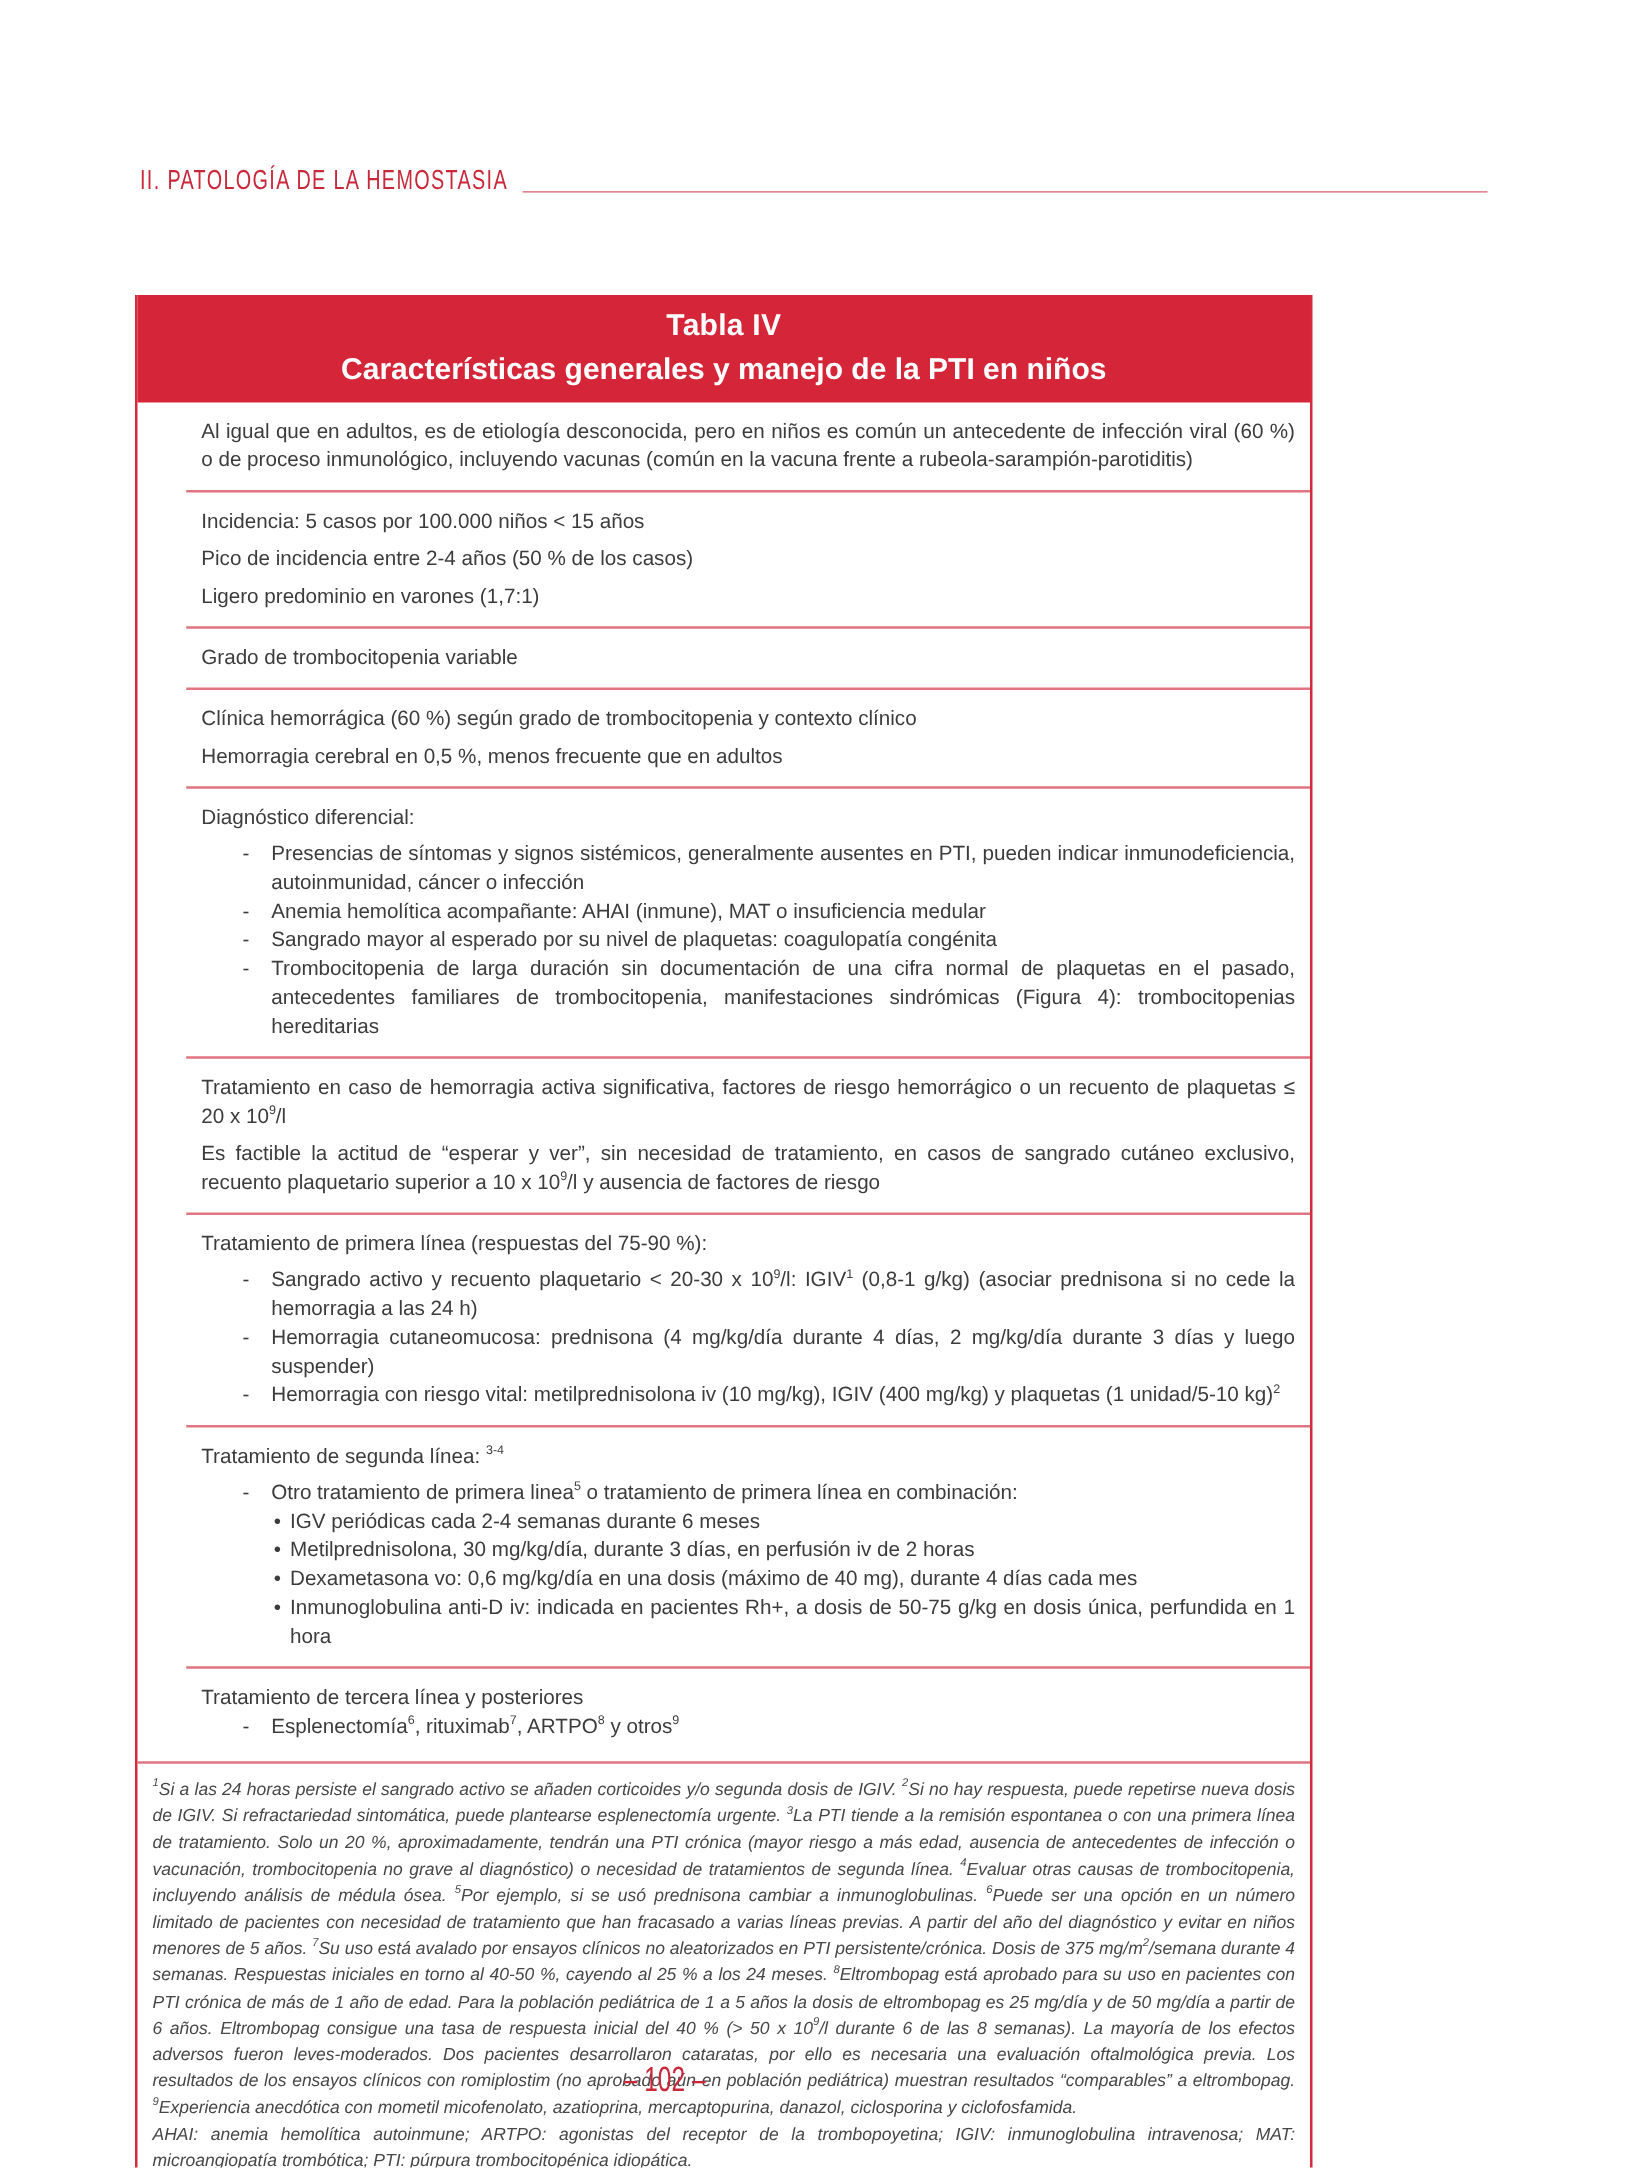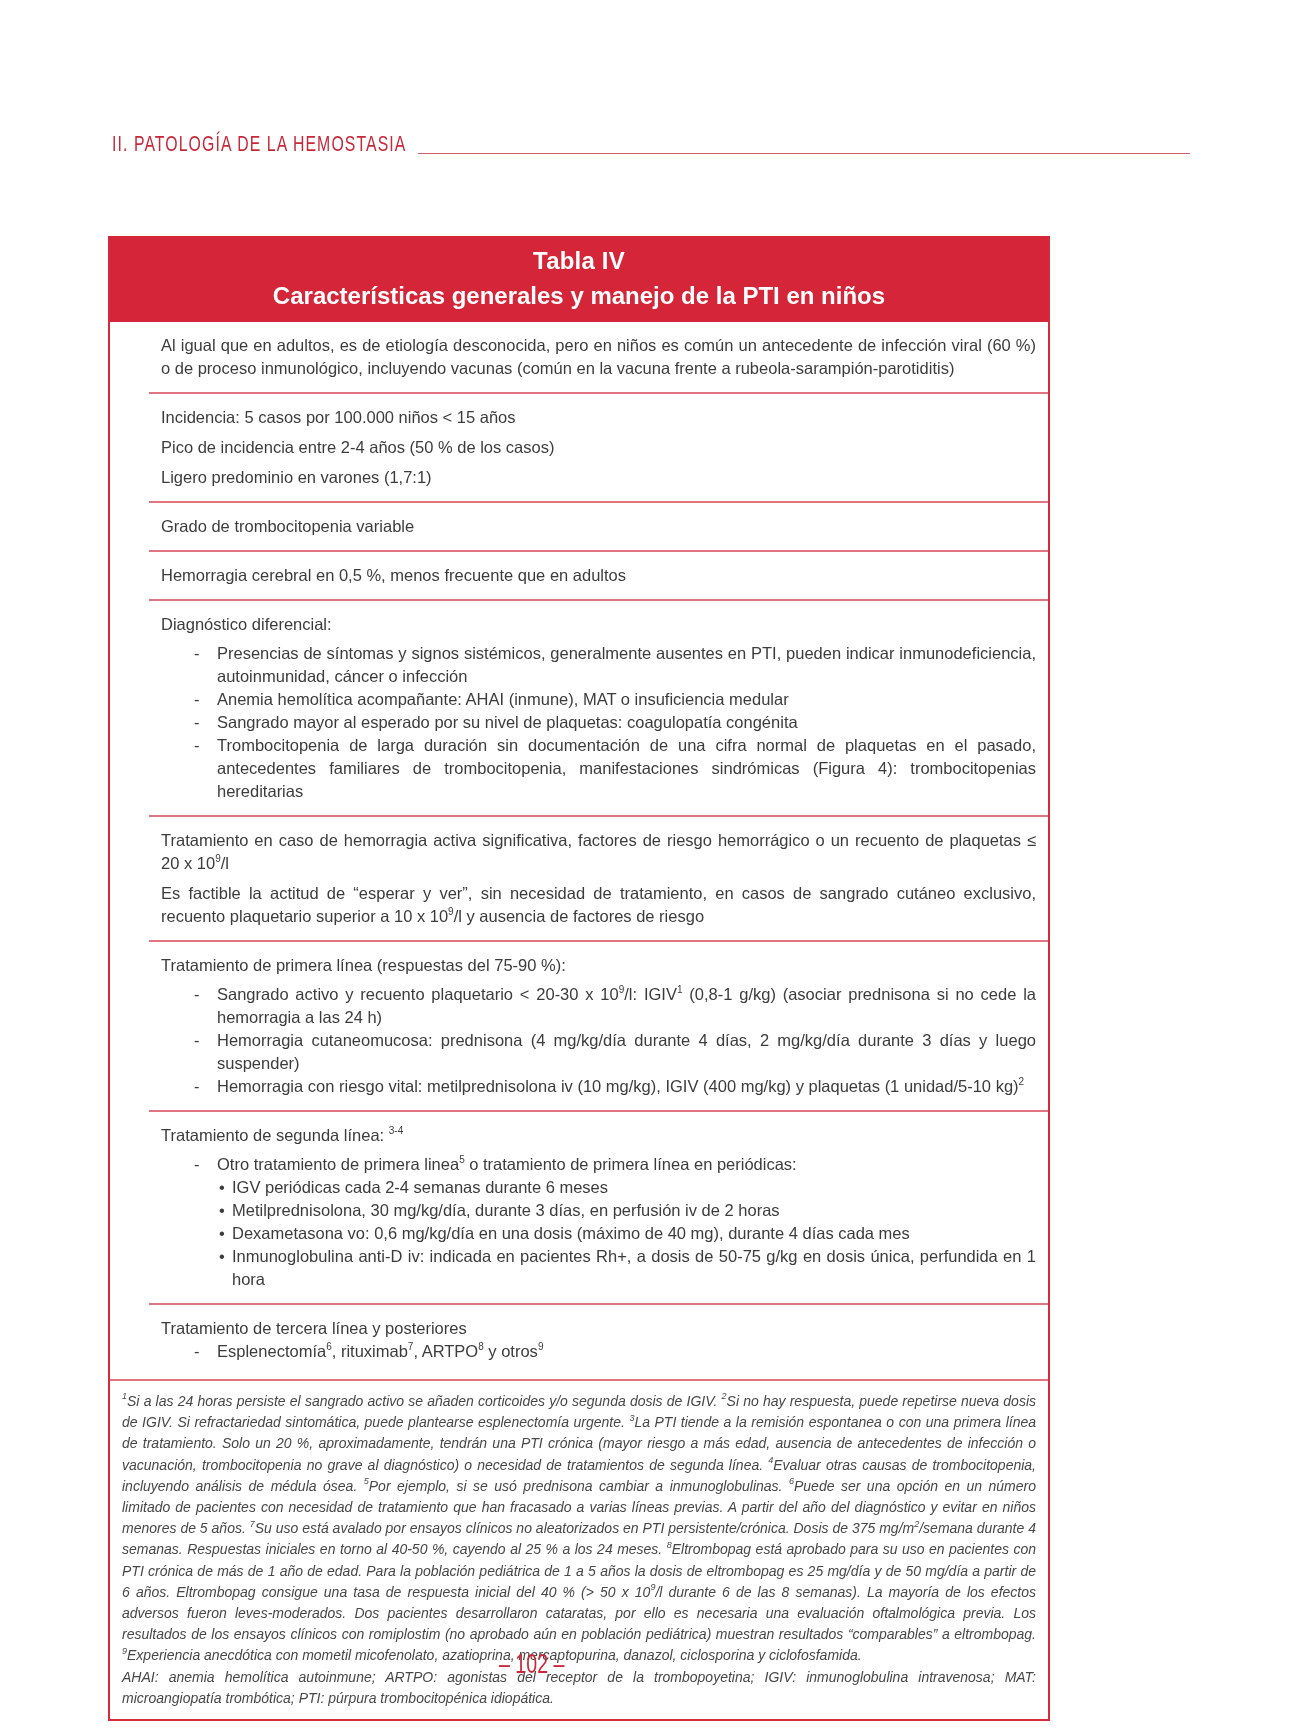--- a/index.html
+++ b/index.html
@@ -90,20 +90,21 @@
       <p>Ligero predominio en varones (1,7:1)</p>
     </div>
   </div>
 
   <div class="row">
     <p>Grado de trombocitopenia variable</p>
   </div>
 
   <div class="row">
     <div class="gap">
+      <p>Clínica hemorrágica (60 %) según grado de trombocitopenia y contexto clínico</p>
       <p>Hemorragia cerebral en 0,5 %, menos frecuente que en adultos</p>
     </div>
   </div>
 
   <div class="row">
     <p>Diagnóstico diferencial:</p>
     <ul>
       <li><span class="dash">-</span><span>Presencias de síntomas y signos sistémicos, generalmente ausentes en PTI, pueden indicar inmunodeficiencia, autoinmunidad, cáncer o infección</span></li>
       <li><span class="dash">-</span><span>Anemia hemolítica acompañante: AHAI (inmune), MAT o insuficiencia medular</span></li>
       <li><span class="dash">-</span><span>Sangrado mayor al esperado por su nivel de plaquetas: coagulopatía congénita</span></li>
@@ -123,21 +124,21 @@
     <ul>
       <li><span class="dash">-</span><span>Sangrado activo y recuento plaquetario &lt; 20-30 x 10</span><sup>9</sup><span>/l: IGIV</span><sup>1</sup><span> (0,8-1 g/kg) (asociar prednisona si no cede la hemorragia a las 24 h)</span></li>
       <li><span class="dash">-</span><span>Hemorragia cutaneomucosa: prednisona (4 mg/kg/día durante 4 días, 2 mg/kg/día durante 3 días y luego suspender)</span></li>
       <li><span class="dash">-</span><span>Hemorragia con riesgo vital: metilprednisolona iv (10 mg/kg), IGIV (400 mg/kg) y plaquetas (1 unidad/5-10 kg)</span><sup>2</sup></li>
     </ul>
   </div>
 
   <div class="row">
     <p><span>Tratamiento de segunda línea: </span><sup>3-4</sup></p>
     <ul>
-      <li><span class="dash">-</span><span>Otro tratamiento de primera linea</span><sup>5</sup><span> o tratamiento de primera línea en periódicas:</span></li>
+      <li><span class="dash">-</span><span>Otro tratamiento de primera linea</span><sup>5</sup><span> o tratamiento de primera línea en combinación:</span></li>
     </ul>
     <ul class="sub">
       <li><span class="dot">•</span><span>IGV periódicas cada 2-4 semanas durante 6 meses</span></li>
       <li><span class="dot">•</span><span>Metilprednisolona, 30 mg/kg/día, durante 3 días, en perfusión iv de 2 horas</span></li>
       <li><span class="dot">•</span><span>Dexametasona vo: 0,6 mg/kg/día en una dosis (máximo de 40 mg), durante 4 días cada mes</span></li>
       <li><span class="dot">•</span><span>Inmunoglobulina anti-D iv: indicada en pacientes Rh+, a dosis de 50-75 g/kg en dosis única, perfundida en 1 hora</span></li>
     </ul>
   </div>
 
   <div class="row" style="padding-bottom:16px;">

